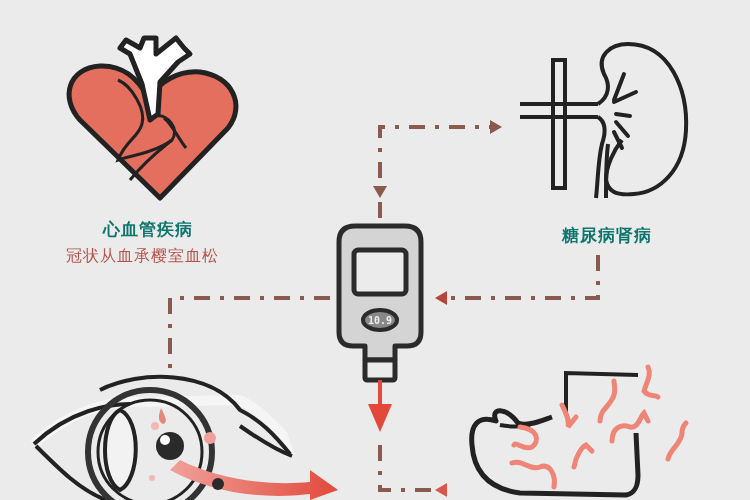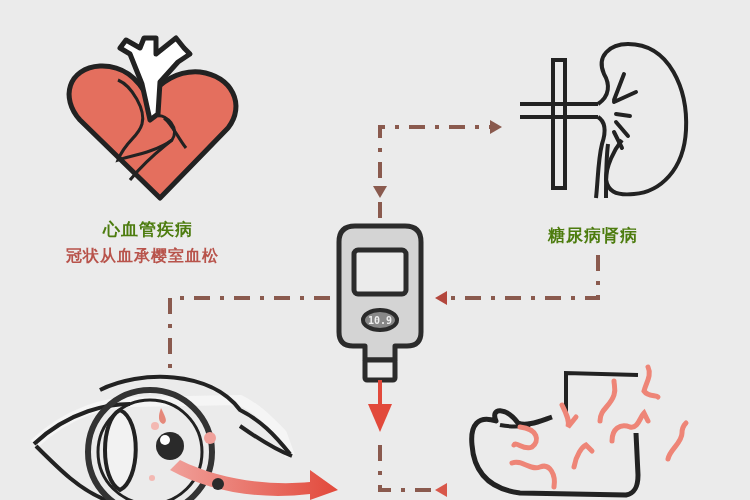--- a/index.html
+++ b/index.html
@@ -4,25 +4,25 @@
 <style>
   html, body { margin: 0; padding: 0; }
   body {
     width: 750px; height: 500px; overflow: hidden;
     background: #ebebeb;
     font-family: "DejaVu Sans", "Liberation Sans", sans-serif;
     position: relative;
   }
   .abs { position: absolute; }
   .label-title {
-    font-size: 17px; font-weight: bold; color: #4d7c0f;
+    font-size: 17px; font-weight: bold; color: #0f766e;
     letter-spacing: 1px; white-space: nowrap;
   }
   .label-sub {
-    font-size: 16px; font-weight: bold; color: #b8534b;
+    font-size: 16px; font-weight: normal; color: #b8534b;
     letter-spacing: 1px; white-space: nowrap;
   }
   svg { overflow: visible; }
 </style>
 </head>
 <body>
 
 <svg class="abs" width="750" height="500" style="left:0;top:0;">
   <g stroke="#8a5a4e" stroke-width="4" fill="none" stroke-dasharray="16 10 4 10" stroke-linecap="butt">
 
@@ -69,21 +69,21 @@
     <line x1="10" y1="77" x2="88" y2="77" stroke="#222" stroke-width="4"></line>
 
     <path d="M 88 64 C 100 56 100 44 94 34 C 86 16 100 4 118 4 C 160 4 178 50 176 90
              C 174 130 150 152 124 154 C 104 156 98 150 96 140 C 96 126 104 110 112 100" fill="none" stroke="#222" stroke-width="4"></path>
     <path d="M 88 77 C 96 82 96 92 92 104 C 88 120 88 140 86 158" fill="none" stroke="#222" stroke-width="4"></path>
     <path d="M 98 104 C 96 120 96 140 96 158" fill="none" stroke="#222" stroke-width="4"></path>
 
     <path d="M 104 60 L 114 34 M 104 62 L 126 52 M 106 74 L 120 76 M 106 82 L 118 96 M 104 92 L 112 108" fill="none" stroke="#222" stroke-width="4" stroke-linecap="round"></path>
   </svg>
 </div>
-<div class="abs label-title" style="left:548px;top:224px;">糖尿病肾病</div>
+<div class="abs label-title" style="left:562px;top:224px;">糖尿病肾病</div>
 
 <div class="abs" style="left:335px;top:222px;width:90px;height:160px;font-weight:bold;">
   <svg width="90" height="160" viewBox="0 0 90 160">
     <path d="M 20 4 L 70 4 Q 86 4 86 20 L 86 110 Q 86 124 72 124 L 60 124 L 60 138 L 30 138 L 30 124 L 18 124 Q 4 124 4 110 L 4 20 Q 4 4 20 4 Z" fill="#d4d4d4" stroke="#2b2b2b" stroke-width="5" stroke-linejoin="round"></path>
     <rect x="30" y="138" width="30" height="20" rx="2" fill="#ebebeb" stroke="#2b2b2b" stroke-width="5"></rect>
     <rect x="19" y="28" width="52" height="44" rx="4" fill="#ebebeb" stroke="#2b2b2b" stroke-width="5"></rect>
     <ellipse cx="45" cy="98" rx="17" ry="10" fill="#888" stroke="#2b2b2b" stroke-width="4"></ellipse>
     <text x="45" y="102" text-anchor="middle" font-size="10" fill="#eeeeee" font-family="'DejaVu Sans Mono', monospace">10.9</text>
   </svg>
 </div>

